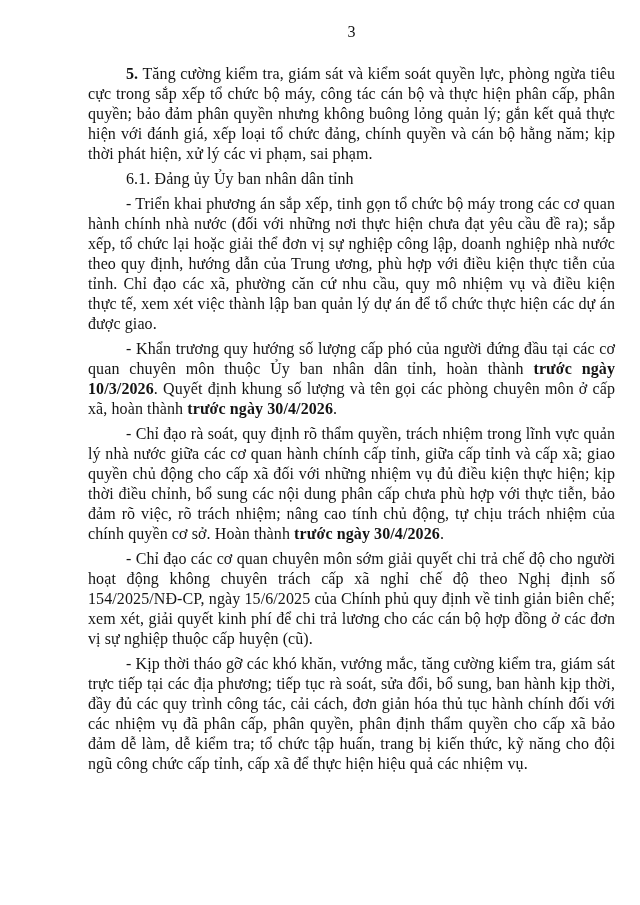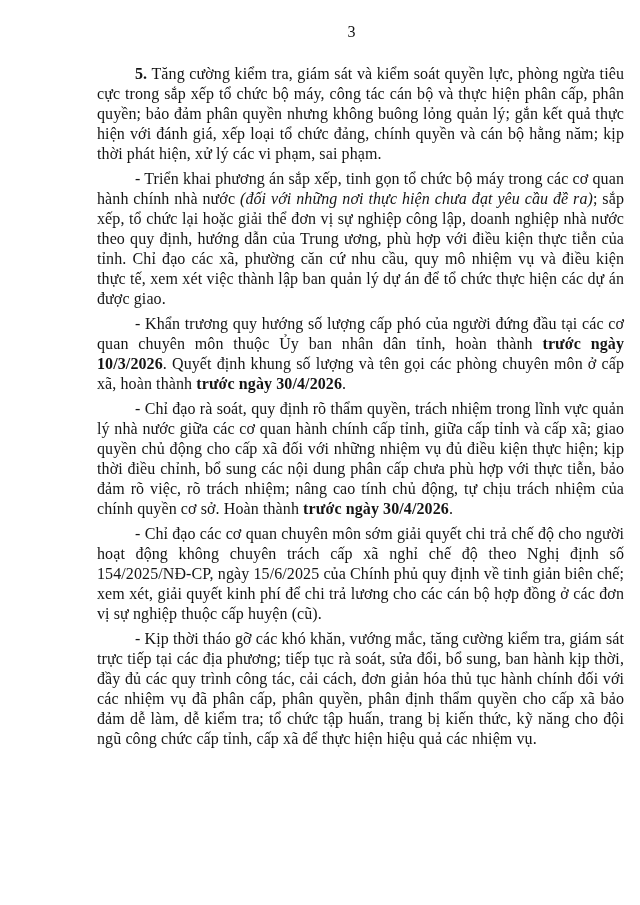--- a/index.html
+++ b/index.html
@@ -21,40 +21,41 @@
     top: 23px;
     left: 88px;
     width: 527px;
     text-align: center;
     font-size: 16px;
     line-height: 18px;
   }
   .doc-body {
     position: absolute;
     top: 64px;
-    left: 97px;
+    left: 88px;
     width: 527px;
   }
   .para {
     margin: 0 0 5px 0;
     font-size: 16px;
     line-height: 20px;
     text-align: justify;
     text-indent: 38px;
     letter-spacing: 0.1px;
   }
   .para span.b { font-weight: bold; }
-  .para span.i { font-style: italic; }
+  .para span.i { }
 </style>
 </head>
 <body>
 
 <div class="page">
   <div class="page-number">3</div>
   <div class="doc-body">
       <p class="para"><span class="b">5.</span><span> Tăng cường kiểm tra, giám sát và kiểm soát quyền lực, phòng ngừa tiêu cực trong sắp xếp tổ chức bộ máy, công tác cán bộ và thực hiện phân cấp, phân quyền; bảo đảm phân quyền nhưng không buông lỏng quản lý; gắn kết quả thực hiện với đánh giá, xếp loại tổ chức đảng, chính quyền và cán bộ hằng năm; kịp thời phát hiện, xử lý các vi phạm, sai phạm.</span></p>
+      <p class="para"><span>6.1. Đảng ủy Ủy ban nhân dân tỉnh</span></p>
       <p class="para"><span>- Triển khai phương án sắp xếp, tinh gọn tổ chức bộ máy trong các cơ quan hành chính nhà nước </span><span class="i">(đối với những nơi thực hiện chưa đạt yêu cầu đề ra)</span><span>; sắp xếp, tổ chức lại hoặc giải thể đơn vị sự nghiệp công lập, doanh nghiệp nhà nước theo quy định, hướng dẫn của Trung ương, phù hợp với điều kiện thực tiễn của tỉnh. Chỉ đạo các xã, phường căn cứ nhu cầu, quy mô nhiệm vụ và điều kiện thực tế, xem xét việc thành lập ban quản lý dự án để tổ chức thực hiện các dự án được giao.</span></p>
       <p class="para"><span>- Khẩn trương quy hướng số lượng cấp phó của người đứng đầu tại các cơ quan chuyên môn thuộc Ủy ban nhân dân tỉnh, hoàn thành </span><span class="b">trước ngày 10/3/2026</span><span>. Quyết định khung số lượng và tên gọi các phòng chuyên môn ở cấp xã, hoàn thành </span><span class="b">trước ngày 30/4/2026</span><span>.</span></p>
       <p class="para"><span>- Chỉ đạo rà soát, quy định rõ thẩm quyền, trách nhiệm trong lĩnh vực quản lý nhà nước giữa các cơ quan hành chính cấp tỉnh, giữa cấp tỉnh và cấp xã; giao quyền chủ động cho cấp xã đối với những nhiệm vụ đủ điều kiện thực hiện; kịp thời điều chỉnh, bổ sung các nội dung phân cấp chưa phù hợp với thực tiễn, bảo đảm rõ việc, rõ trách nhiệm; nâng cao tính chủ động, tự chịu trách nhiệm của chính quyền cơ sở. Hoàn thành </span><span class="b">trước ngày 30/4/2026</span><span>.</span></p>
       <p class="para"><span>- Chỉ đạo các cơ quan chuyên môn sớm giải quyết chi trả chế độ cho người hoạt động không chuyên trách cấp xã nghỉ chế độ theo Nghị định số 154/2025/NĐ-CP, ngày 15/6/2025 của Chính phủ quy định về tinh giản biên chế; xem xét, giải quyết kinh phí để chi trả lương cho các cán bộ hợp đồng ở các đơn vị sự nghiệp thuộc cấp huyện (cũ).</span></p>
       <p class="para"><span>- Kịp thời tháo gỡ các khó khăn, vướng mắc, tăng cường kiểm tra, giám sát trực tiếp tại các địa phương; tiếp tục rà soát, sửa đổi, bổ sung, ban hành kịp thời, đầy đủ các quy trình công tác, cải cách, đơn giản hóa thủ tục hành chính đối với các nhiệm vụ đã phân cấp, phân quyền, phân định thẩm quyền cho cấp xã bảo đảm dễ làm, dễ kiểm tra; tổ chức tập huấn, trang bị kiến thức, kỹ năng cho đội ngũ công chức cấp tỉnh, cấp xã để thực hiện hiệu quả các nhiệm vụ.</span></p>
     </div>
 </div>
 
 </body></html>

